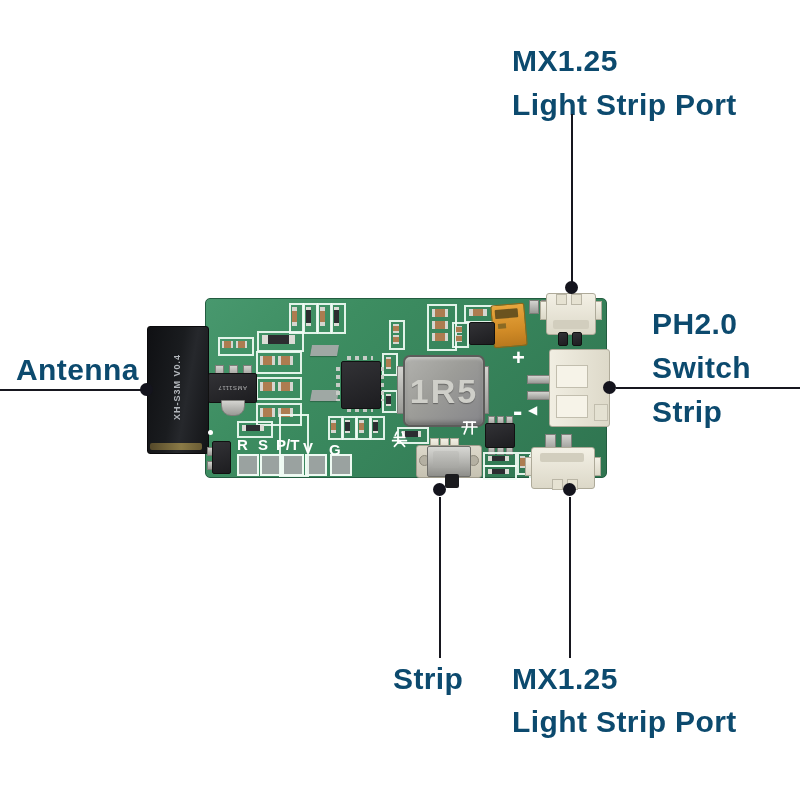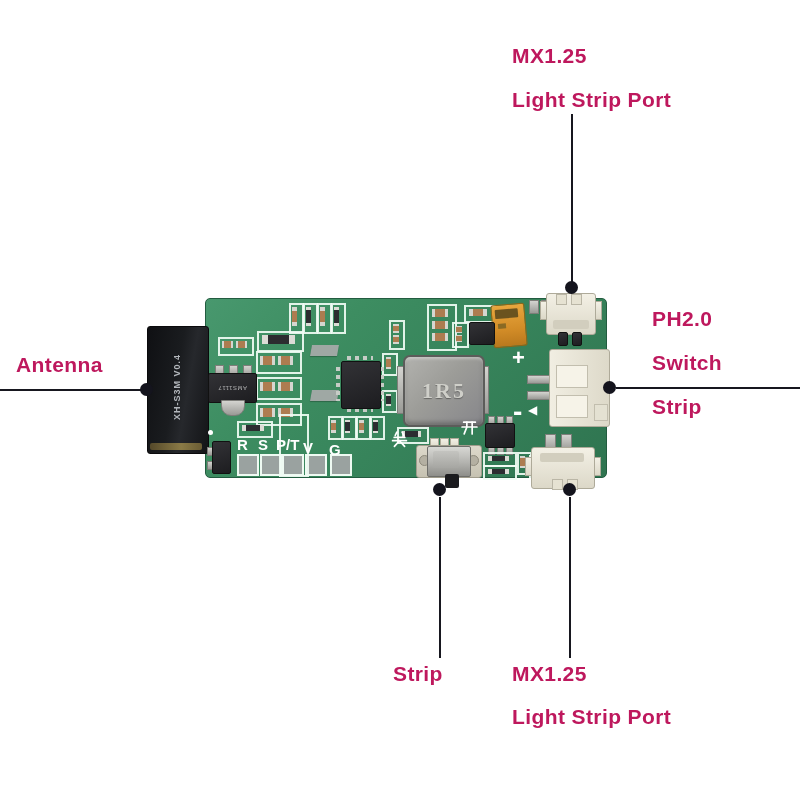--- a/index.html
+++ b/index.html
@@ -1,19 +1,19 @@
 <!DOCTYPE html>
 <html><head>
 <meta charset="utf-8">
 <style>
   html,body{margin:0;padding:0;background:#ffffff;}
   #canvas{position:relative;width:800px;height:800px;background:#ffffff;overflow:hidden;
           font-family:"Liberation Sans","DejaVu Sans",sans-serif;}
   .abs{position:absolute;}
-  .lbl{position:absolute;font-weight:700;font-size:21px;letter-spacing:.4px;color:#be185d;white-space:nowrap;z-index:5;}
+  .lbl{position:absolute;font-weight:700;font-size:30px;letter-spacing:.4px;color:#0c4a6e;white-space:nowrap;z-index:5;}
   .cline{position:absolute;background:#17171f;z-index:5;}
   .cdot{position:absolute;width:13px;height:13px;border-radius:50%;background:#14141d;z-index:6;}
   
   .board{position:absolute;left:205px;top:298px;width:400px;height:178px;border-radius:5px;
          background:linear-gradient(135deg,#48986e 0%,#3d8d61 28%,#37845b 55%,#2f7450 100%);
          border:1px solid #235c40;box-shadow:inset 0 0 16px rgba(0,35,18,.35),inset 0 -4px 7px rgba(0,28,14,.three);z-index:1;}
   .rbox{position:absolute;border:2px solid rgba(240,252,244,.92);z-index:2;}
   .chip{position:absolute;}
   .tanh{background:linear-gradient(90deg,#d6d6d0 0 20%,#ad7c50 20% 80%,#d6d6d0 80%);}
   .tanv{background:linear-gradient(180deg,#d6d6d0 0 20%,#ad7c50 20% 80%,#d6d6d0 80%);}
@@ -154,21 +154,21 @@
   <div class="abs pinstripv" style="left:380px;top:367px;width:4px;height:34px;z-index:2;"></div>
   <div class="abs pinstriph" style="left:347px;top:356px;width:26px;height:4px;z-index:2;"></div>
   <div class="abs pinstriph" style="left:347px;top:408px;width:26px;height:4px;z-index:2;"></div>
   <div class="blackpart abs" style="left:341px;top:361px;width:38px;height:46px;"></div>
 
   <div class="abs silver" style="left:397px;top:366px;width:10px;height:46px;"></div>
   <div class="abs silver" style="left:477px;top:366px;width:10px;height:46px;"></div>
   <div class="abs" style="left:403px;top:355px;width:78px;height:68px;border-radius:7px;z-index:2;
        background:linear-gradient(135deg,#b2b2ae 0%,#9c9c98 45%,#86868a 100%);border:2px solid #5c5c5a;
        display:flex;align-items:center;justify-content:center;box-shadow:inset 0 2px 3px rgba(255,255,255,.35), inset 0 -3px 4px rgba(0,0,0,.25);">
-    <span style="font-size:22px;font-weight:700;color:#cfcfc9;letter-spacing:2px;text-shadow:0 1px 1px rgba(0,0,0,.35);font-family:Liberation Serif, serif;">1R5</span>
+    <span style="font-size:34px;font-weight:700;color:#cfcfc9;letter-spacing:2px;text-shadow:0 1px 1px rgba(0,0,0,.35);">1R5</span>
   </div>
 
   <div class="abs" style="left:492px;top:304px;width:32px;height:41px;border-radius:3px;z-index:2;transform:rotate(-5deg);
        background:linear-gradient(180deg,#e8a63d 0%,#d28c27 60%,#b9781d 100%);border:1px solid #8f6616;">
     <div class="chip" style="left:3px;top:4px;width:23px;height:9px;background:#6a531f;border-radius:1px;"></div>
     <div class="chip" style="left:5px;top:18px;width:8px;height:5px;background:#8a6a24;"></div>
   </div>
   <div class="blackpart abs" style="left:469px;top:322px;width:24px;height:21px;"></div>
 
   <div class="chip silver" style="left:488px;top:416px;width:5px;height:8px;z-index:2;"></div>

